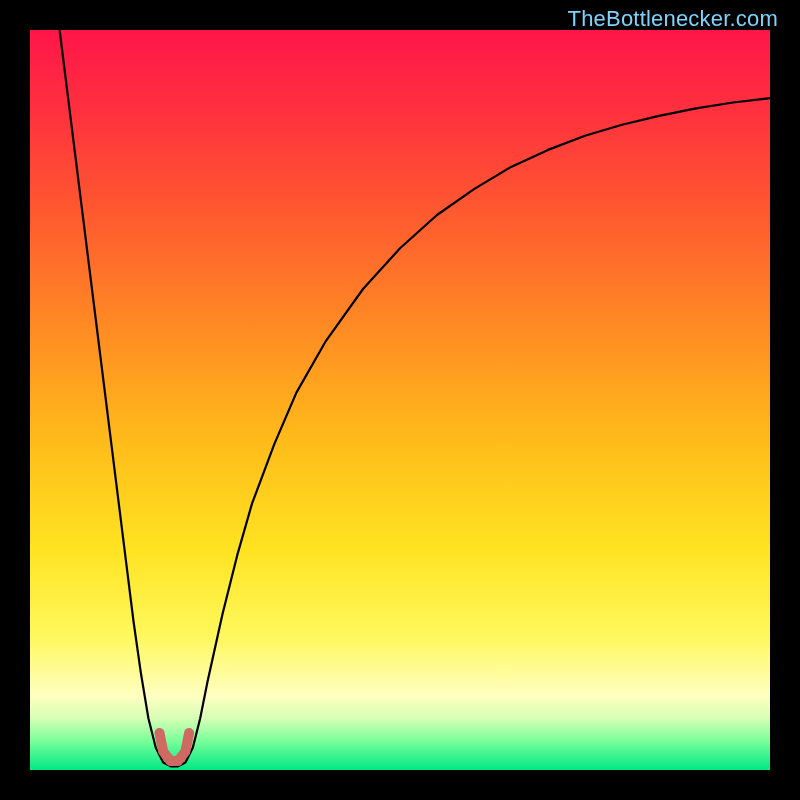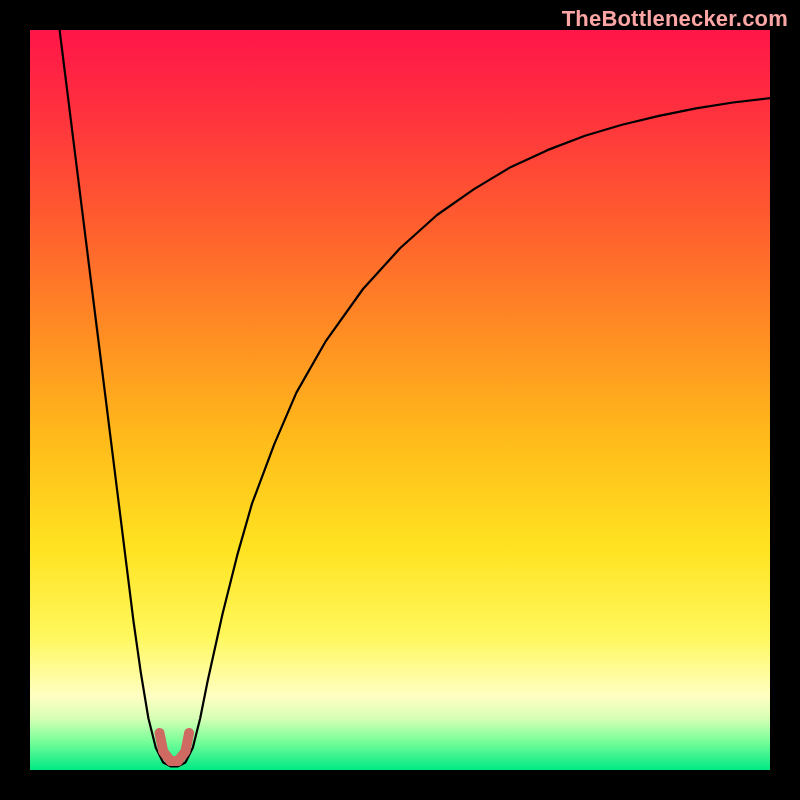--- a/index.html
+++ b/index.html
@@ -29,24 +29,24 @@
     position: absolute;
     inset: 0;
   }
   .curve {
     position: absolute;
     inset: 0;
   }
   .watermark {
     position: absolute;
     top: 6px;
-    right: 12px;
-    color: #fca5a5;
+    right: 22px;
+    color: #7dd3fc;
     font-size: 22px;
-    font-weight: 700;
+    font-weight: 400;
     letter-spacing: 0.2px;
     user-select: none;
   }
 </style>
 </head>
 <body>
 
 <div class="frame">
 
   <div class="plot-area">

